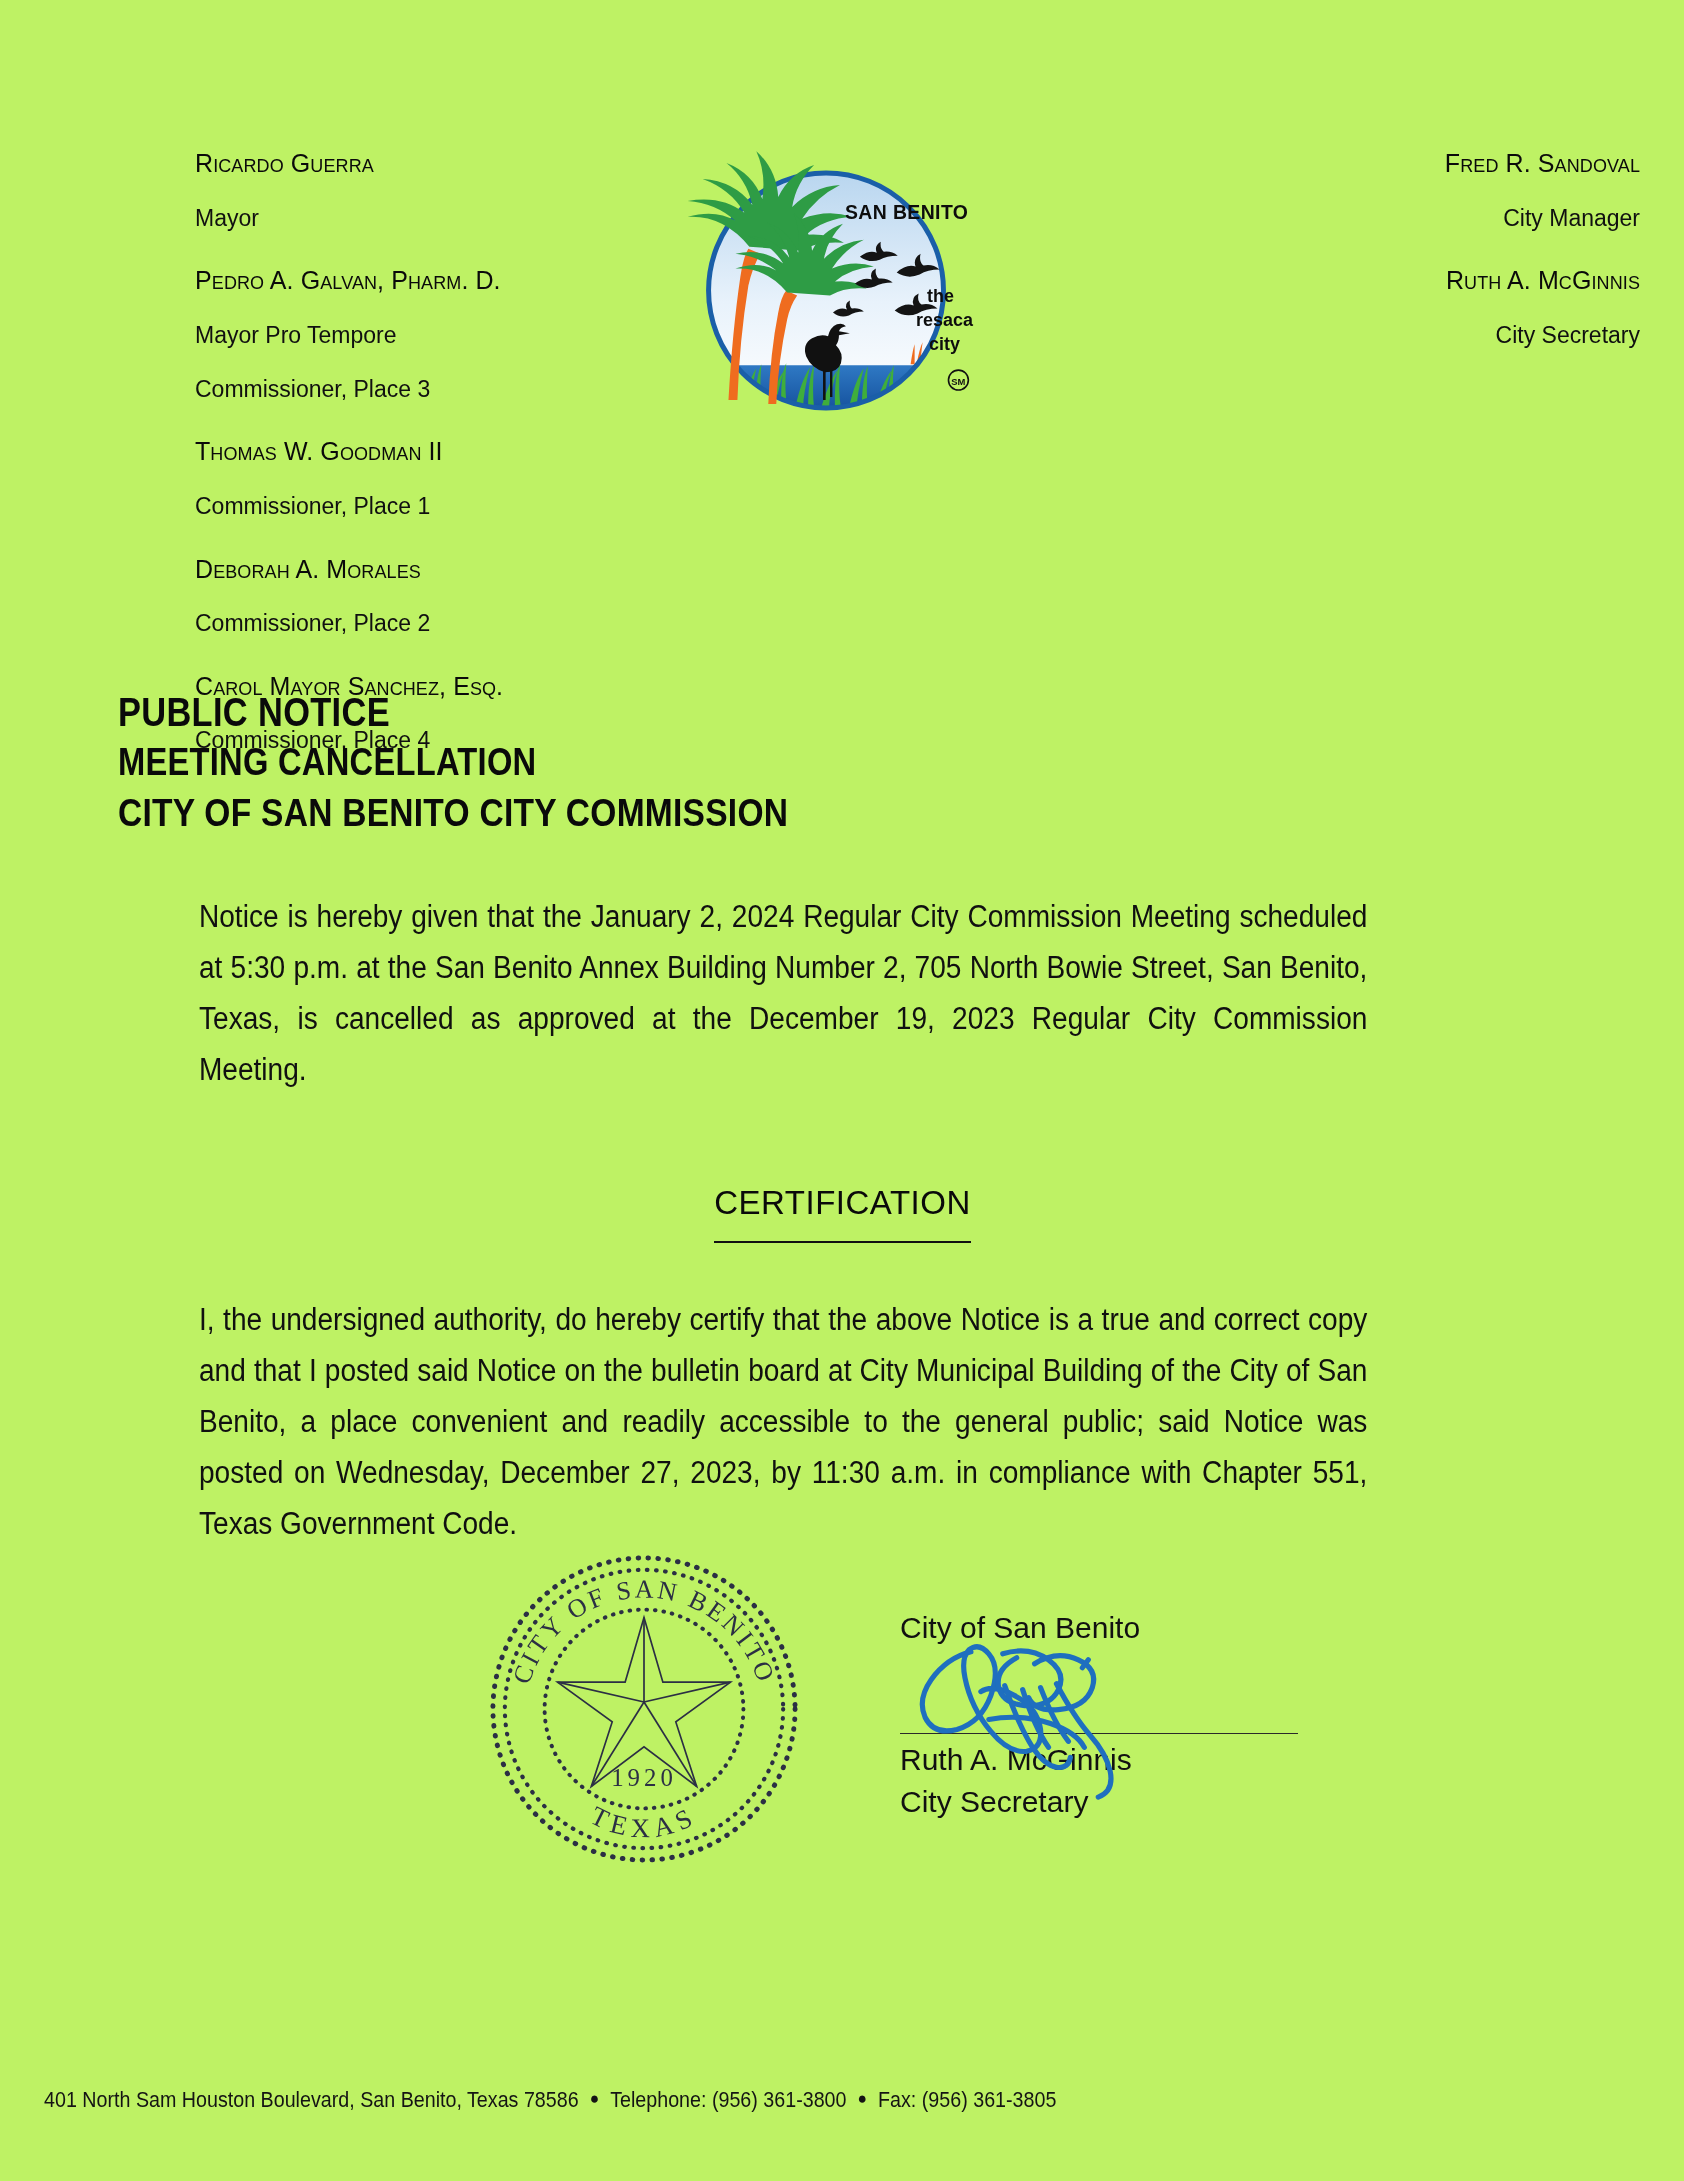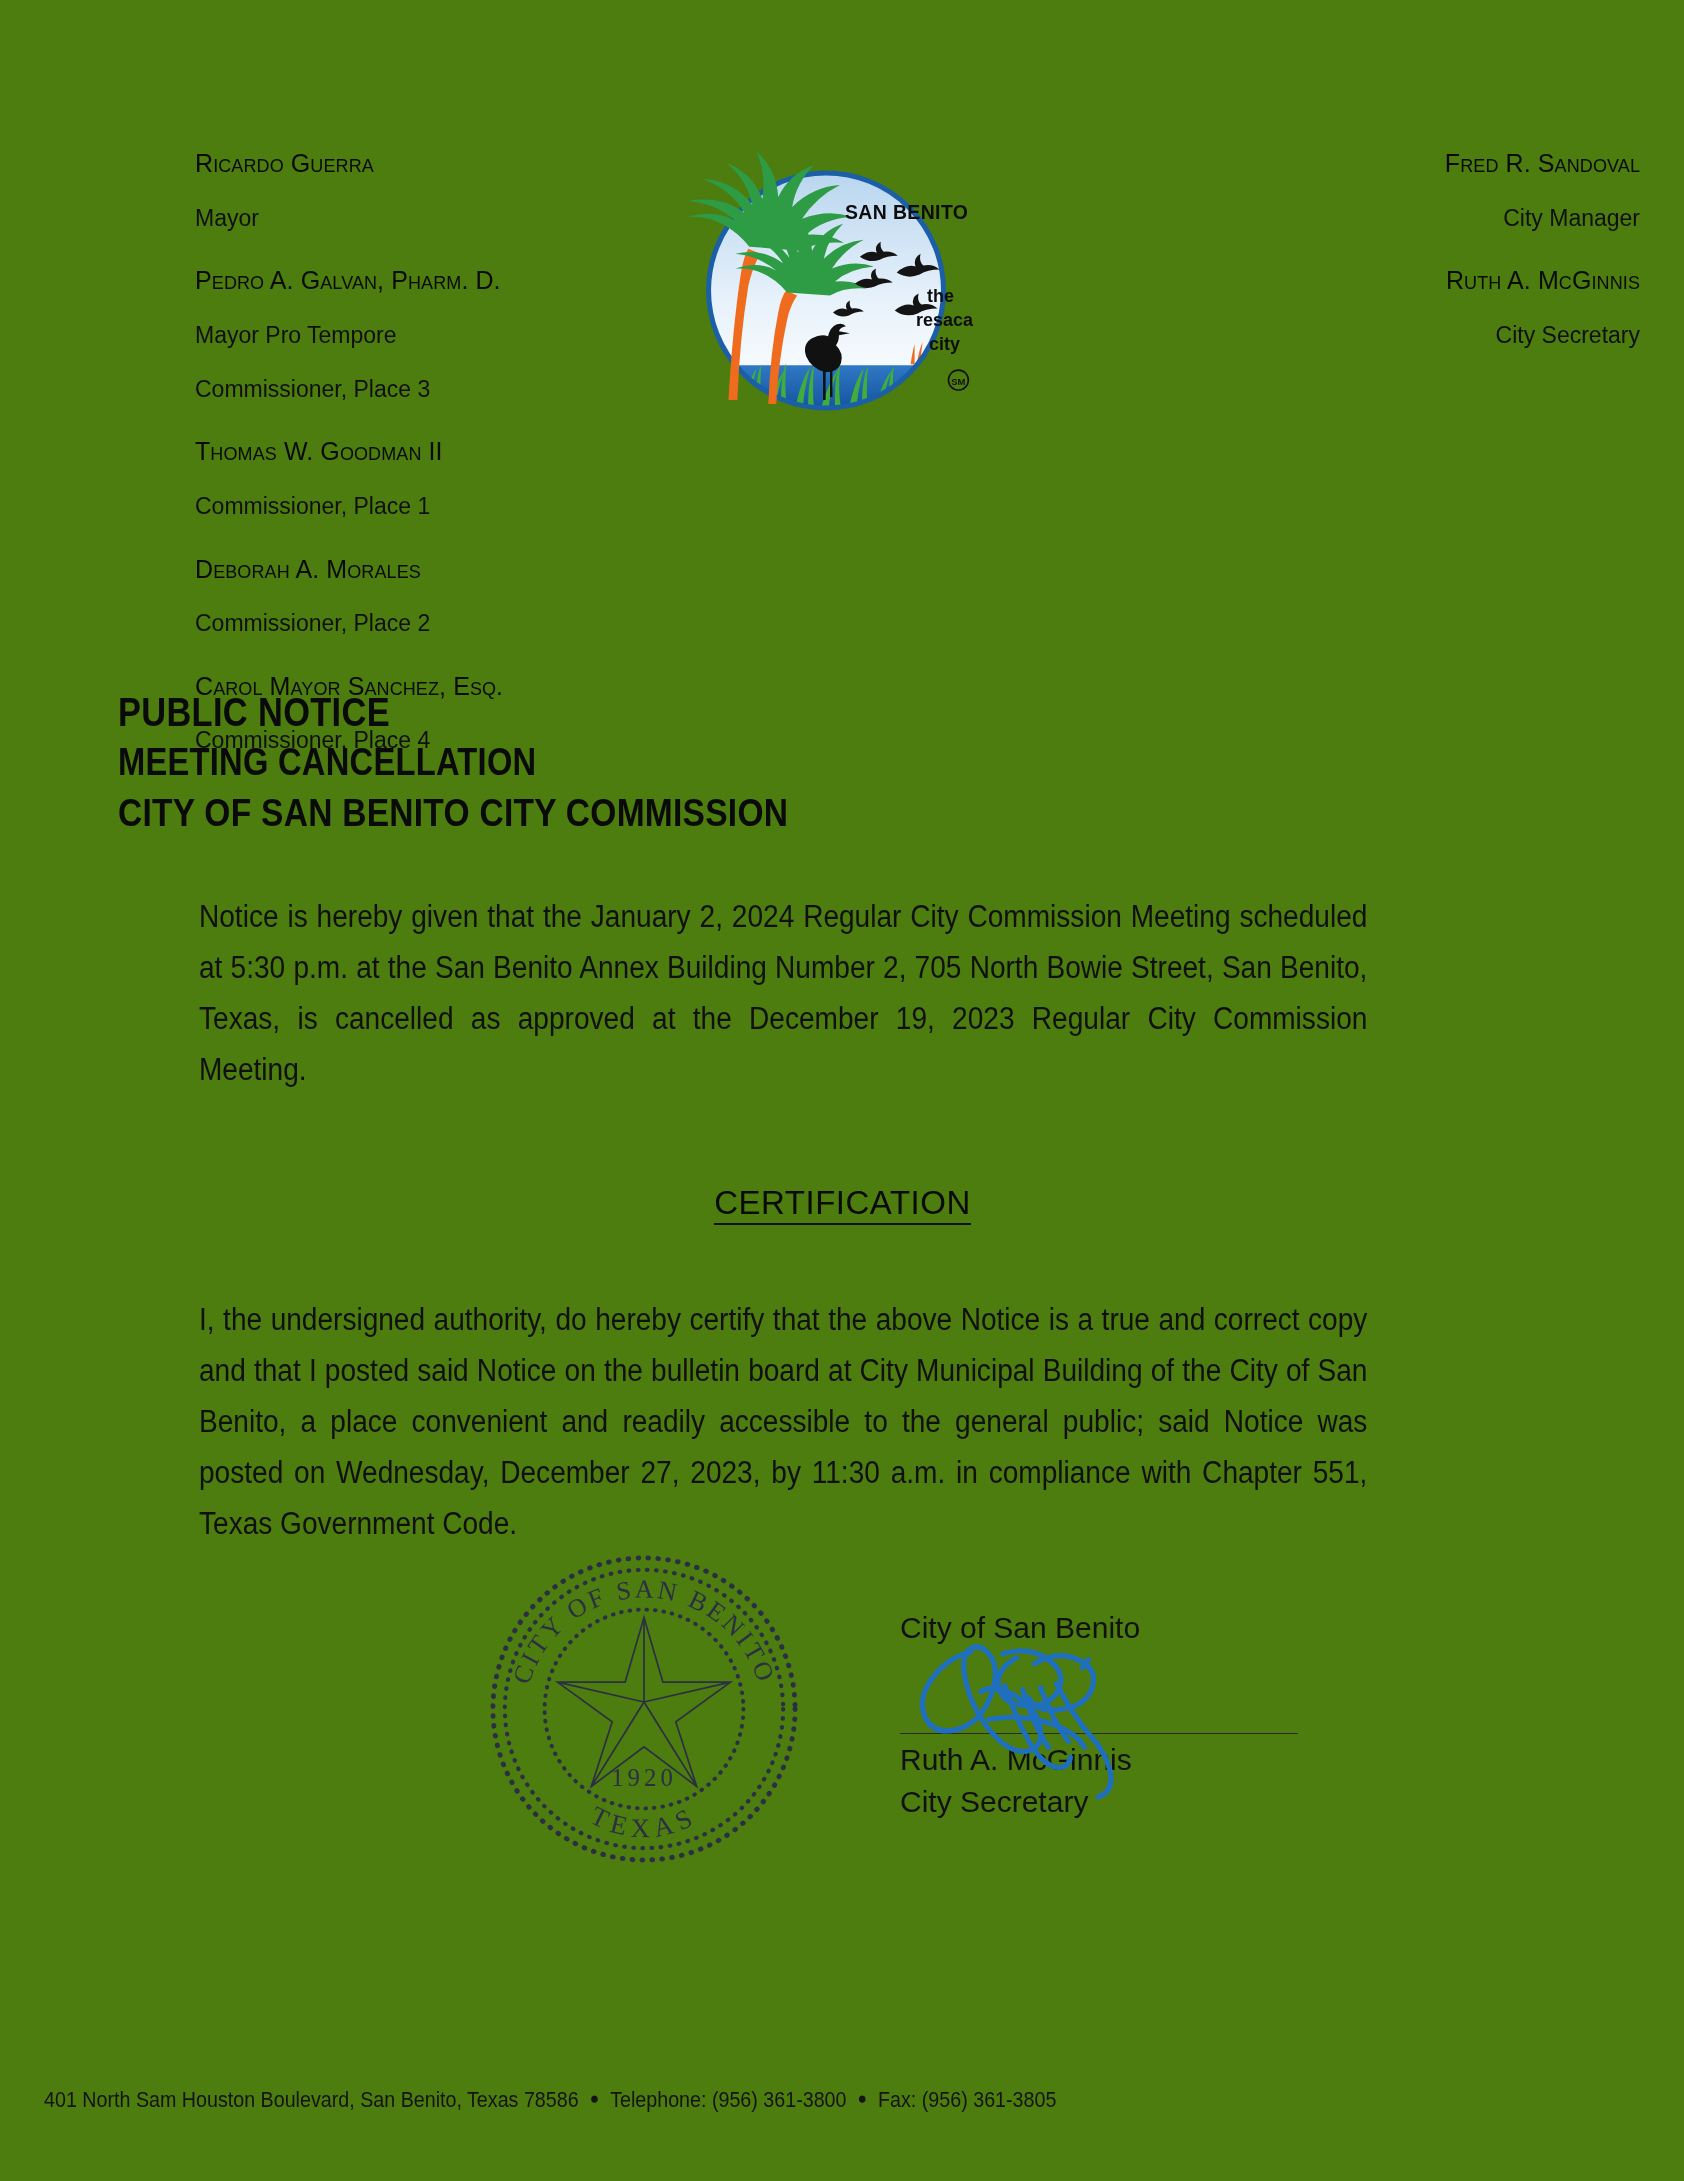--- a/index.html
+++ b/index.html
@@ -8,21 +8,21 @@
     background: #ffffff;
   }
   body {
     font-family: "Liberation Sans", sans-serif;
     color: #0c0c0c;
   }
   #page {
     position: relative;
     width: 1685px;
     height: 2181px;
-    background: #4d7c0f;
+    background: #bef264;
     overflow: hidden;
     text-decoration: underline;
   }
 
   
   #letterhead {
     position: absolute;
     top: 149px;
     left: 0;
     width: 1685px;
@@ -104,21 +104,21 @@
     top: 1184px;
     left: 0;
     width: 1685px;
     text-align: center;
   }
   #cert-heading span {
     font-size: 33px;
     font-weight: 400;
     letter-spacing: 0.5px;
     border-bottom: 2px solid #111;
-    padding-bottom: 2px;
+    padding-bottom: 20px;
     color: #0a0a0a;
   }
 
   
   #seal {
     position: absolute;
     top: 1540px;
     left: 480px;
     width: 328px;
     height: 333px;

